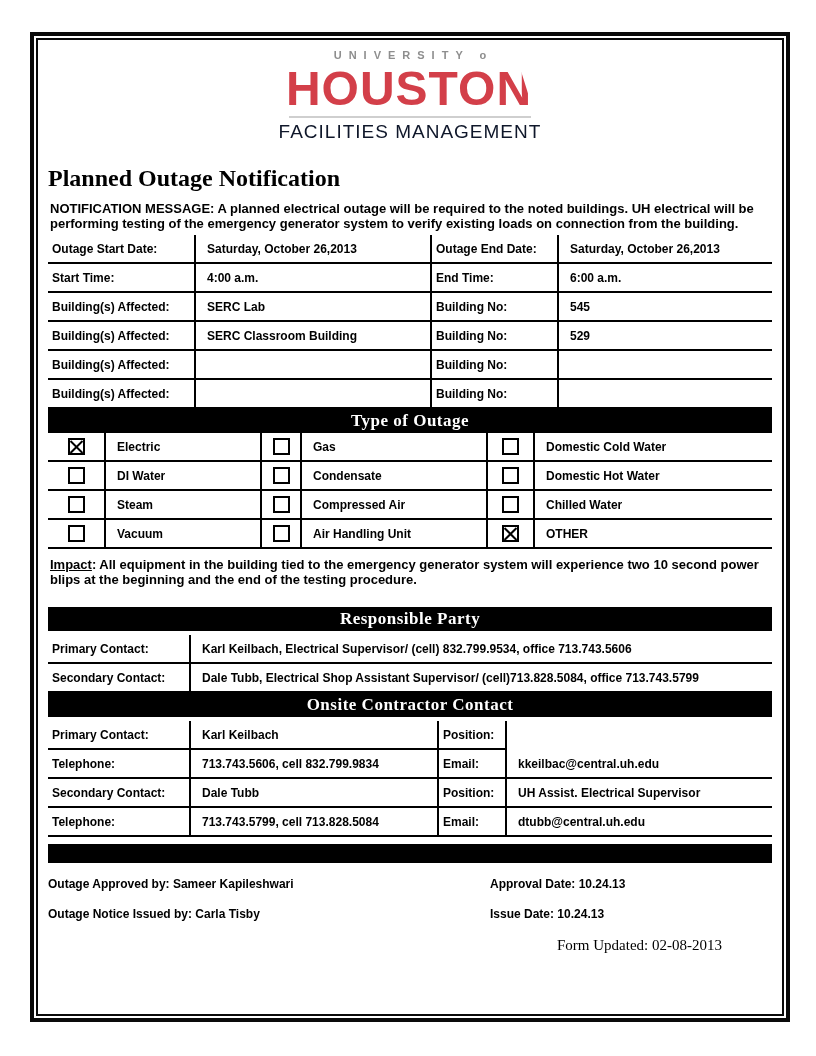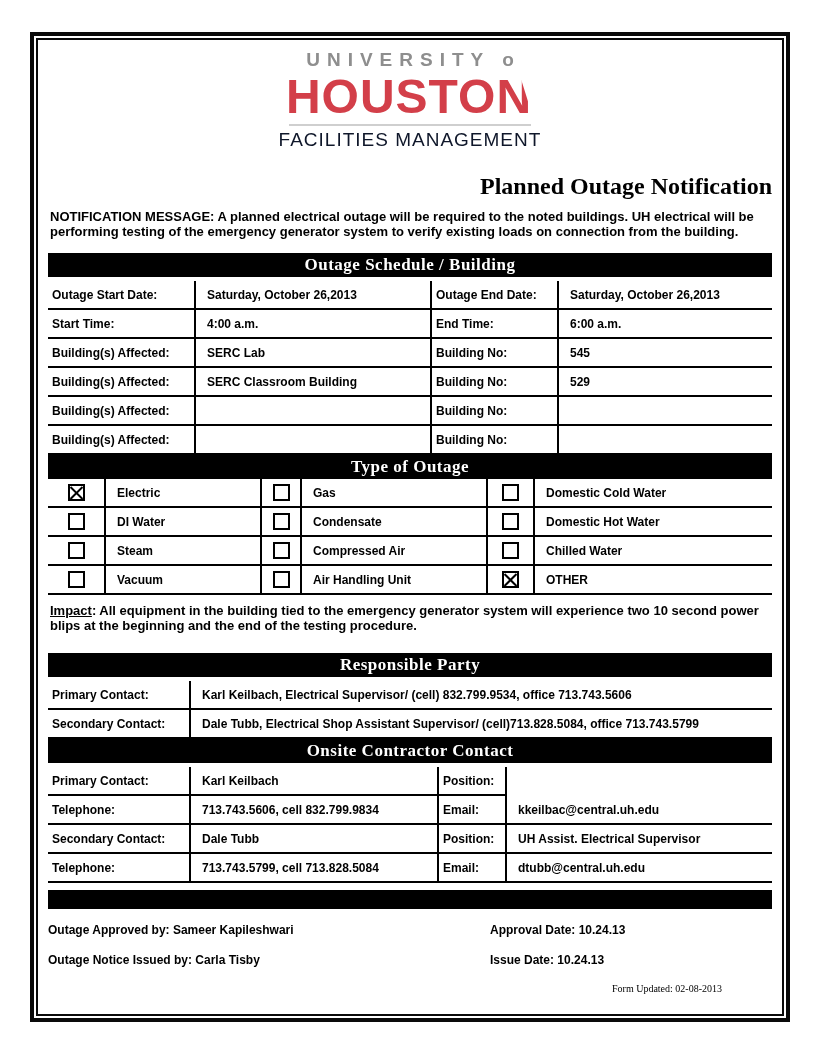--- a/index.html
+++ b/index.html
@@ -12,33 +12,33 @@
     position:absolute;left:30px;top:32px;width:760px;height:990px;
     border:4px solid #0a0a0a;box-sizing:border-box;padding:2px;
   }
   .frame-inner{
     width:100%;height:100%;border:2px solid #0a0a0a;box-sizing:border-box;
     padding:0 10px;overflow:hidden;
   }
   
   .logo{margin-top:10px;text-align:center;line-height:1;}
   .logo-line1{
-    font-size:19px;font-weight:bold;color:#8e8e8e;letter-spacing:7px;
+    font-size:11px;font-weight:bold;color:#8e8e8e;letter-spacing:7px;
     margin-left:7px;
   }
   .logo-line2{
     display:inline-block;font-size:48px;font-weight:bold;color:#d33f49;
     letter-spacing:1px;margin-top:4px;padding-right:2px;
     clip-path:polygon(0 0,94% 0,100% 100%,0 100%);
   }
   .logo-rule{width:242px;height:2px;background:#cfcfcf;margin:3px auto 4px;}
   .logo-line3{font-size:19px;color:#0f172a;letter-spacing:1px;}
   
   .doc-title{
-    margin:24px 0 9px;text-align:right;
+    margin:24px 0 9px;text-align:left;
     font-family:"Liberation Serif",serif;font-weight:bold;font-size:24px;
   }
   .para{font-size:13px;font-weight:bold;line-height:15px;margin:0 2px;}
   .impact{margin:8px 2px 20px;}
   .impact .ul{text-decoration:underline;}
   
   .bar{
     background:#000;color:#fff;text-align:center;
     font-family:"Liberation Serif",serif;font-weight:bold;font-size:17px;
     height:24px;line-height:24px;letter-spacing:.5px;
@@ -71,41 +71,40 @@
     content:'';position:absolute;left:-2px;top:5.5px;width:17px;height:2px;background:#000;
   }
   .cb.checked::before{transform:rotate(45deg);}
   .cb.checked::after{transform:rotate(-45deg);}
   
   .sign{display:grid;grid-template-columns:442px 1fr;margin-top:14px;
         font-size:12px;font-weight:bold;}
   .sign + .sign{margin-top:16px;}
   .form-updated{
     text-align:right;margin:16px 50px 0 0;
-    font-family:"Liberation Serif",serif;font-size:10px;font-weight:normal;
+    font-family:"Liberation Serif",serif;font-size:15px;font-weight:normal;
   }
 </style>
 </head>
 <body>
 
 <div class="frame">
 <div class="frame-inner">
 
   <div class="logo">
     <div class="logo-line1">UNIVERSITY o</div>
     <div><span class="logo-line2">HOUSTON</span></div>
     <div class="logo-rule"></div>
     <div class="logo-line3">FACILITIES MANAGEMENT</div>
   </div>
 
   <div class="doc-title">Planned Outage Notification</div>
 
   <p class="para">NOTIFICATION MESSAGE: A planned electrical outage will be required to the noted buildings.  UH electrical will be performing testing of the emergency generator system to verify existing loads on connection from the building.</p>
 
-  <div class="bar mt">Outage Schedule / Building</div>
   <div class="tbl mt4">
     <div class="row g-sched">
       <div class="c lab vr">Outage Start Date:</div>
       <div class="c val vr">Saturday, October 26,2013</div>
       <div class="c lab vr">Outage End Date:</div>
       <div class="c val">Saturday, October 26,2013</div>
     </div>
     <div class="row g-sched">
       <div class="c lab vr">Start Time:</div>
       <div class="c val vr">4:00 a.m.</div>

